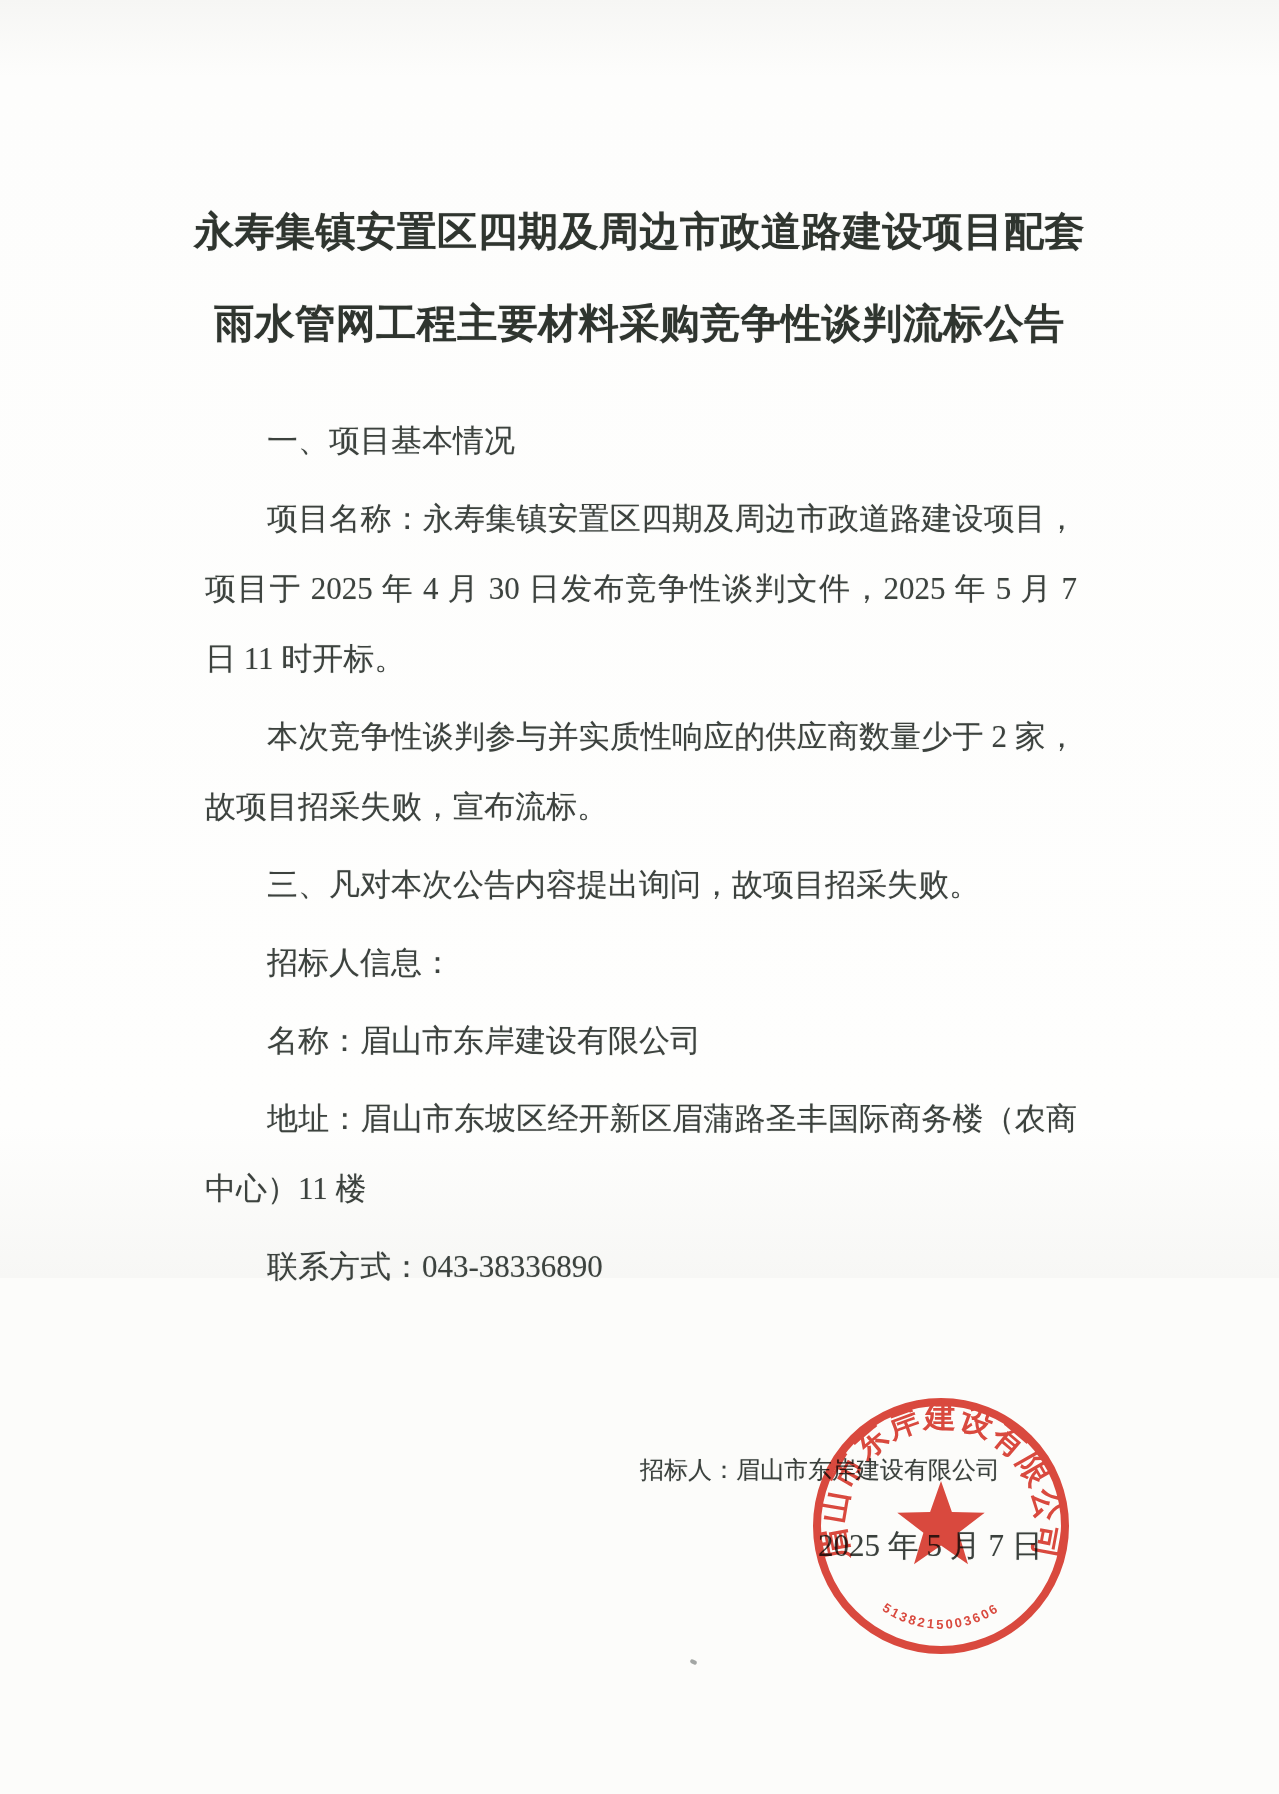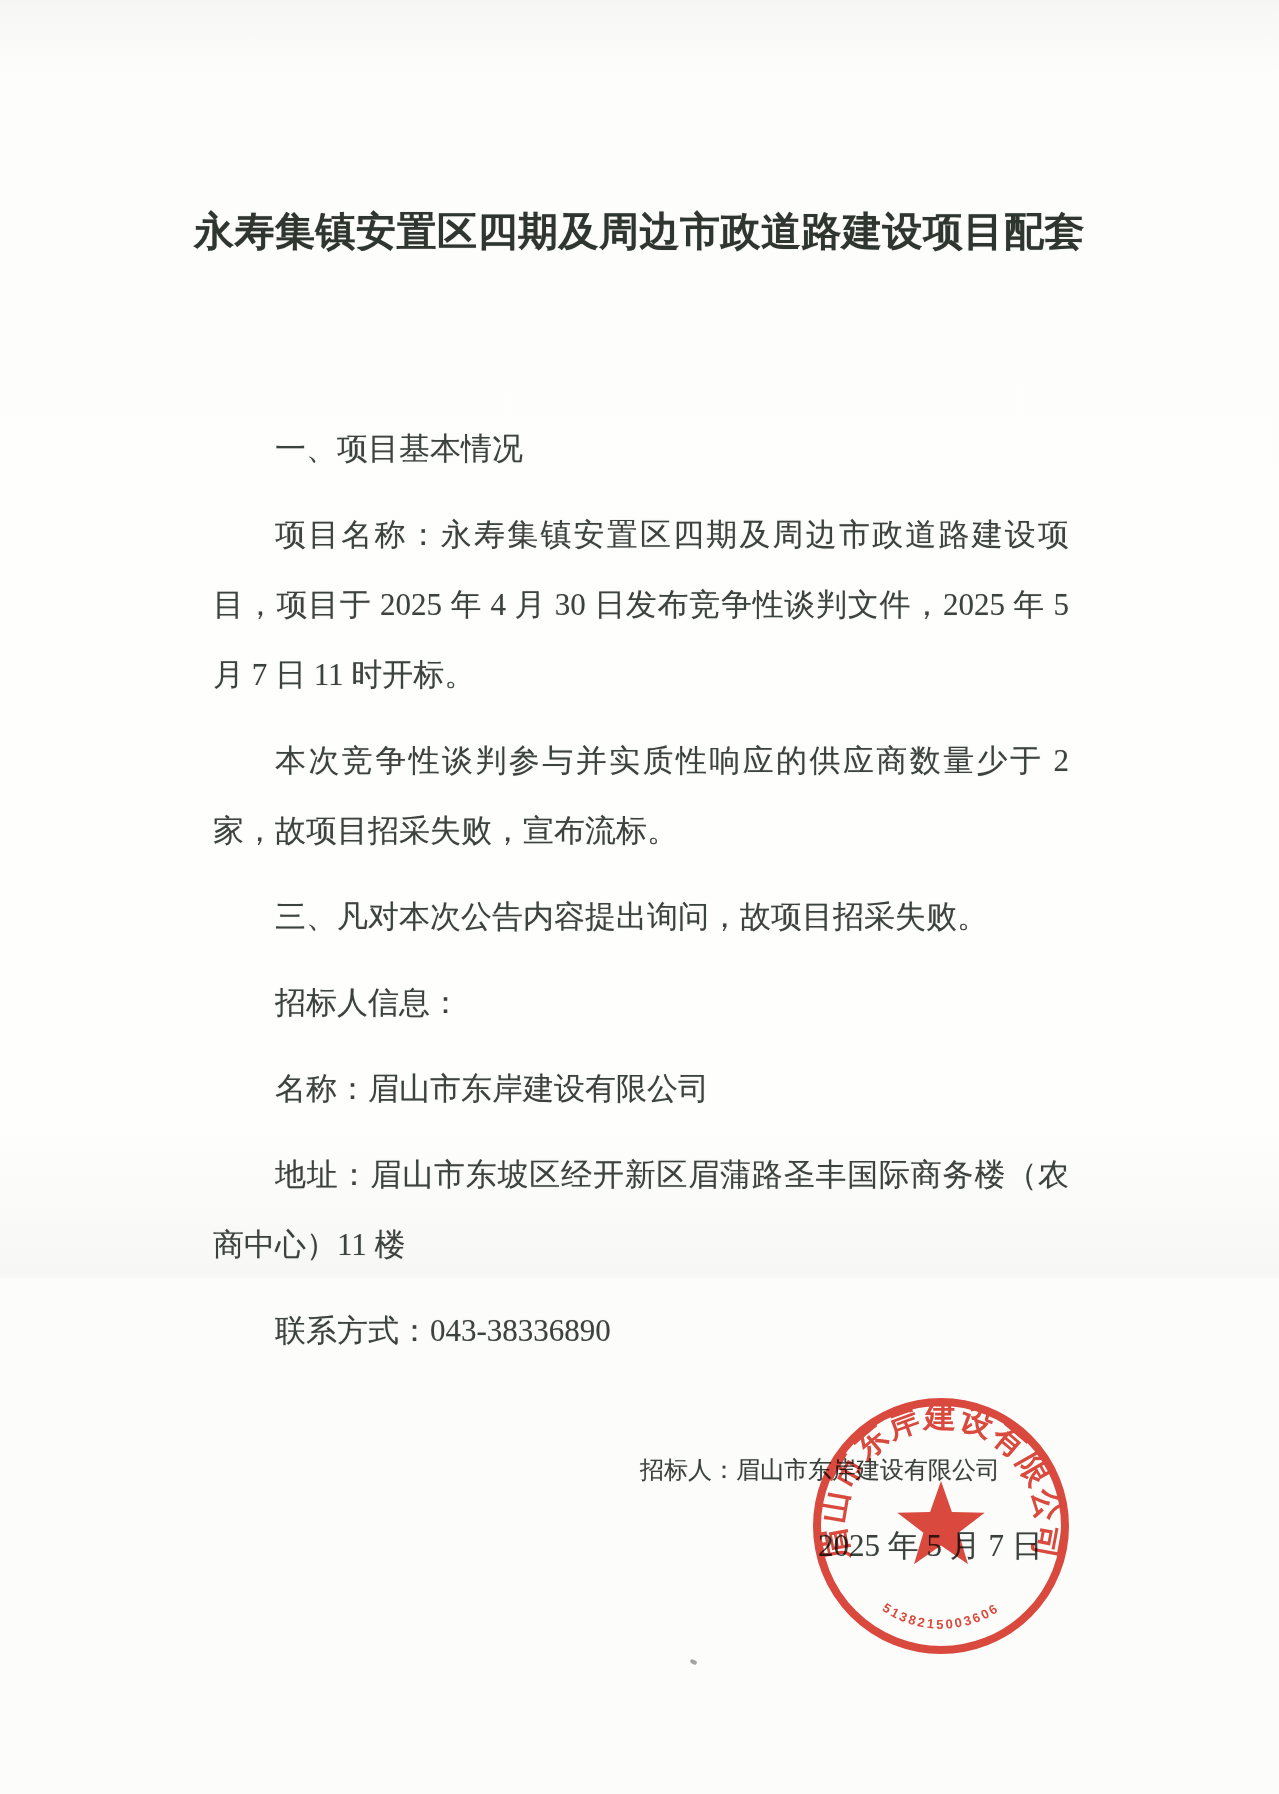--- a/index.html
+++ b/index.html
@@ -37,21 +37,21 @@
     position: absolute;
     left: 197px;
     top: 398px;
     width: 888px;
     font-size: 31px;
     line-height: 70px;
     text-align: justify;
     text-shadow: 0 0 1px rgba(60,66,62,0.3);
   }
   .doc-body p {
-    margin: 16px;
+    margin: 8px;
     padding: 0;
     text-indent: 62px;
   }
   .sig-issuer {
     position: absolute;
     left: 640px;
     top: 1448px;
     font-size: 24px;
     line-height: 44px;
     color: #3a403c;
@@ -102,20 +102,21 @@
     transform: rotate(25deg);
   }
 </style>
 </head>
 <body>
 
 <div class="page">
 
   <h1 class="title">
     <span class="tl">永寿集镇安置区四期及周边市政道路建设项目配套</span>
+    <span class="tl">雨水管网工程主要材料采购竞争性谈判流标公告</span>
   </h1>
 
   <div class="doc-body">
     <p>一、项目基本情况</p>
     <p>项目名称：永寿集镇安置区四期及周边市政道路建设项目，项目于 2025 年 4 月 30 日发布竞争性谈判文件，2025 年 5 月 7 日 11 时开标。</p>
     <p>本次竞争性谈判参与并实质性响应的供应商数量少于 2 家，故项目招采失败，宣布流标。</p>
     <p>三、凡对本次公告内容提出询问，故项目招采失败。</p>
     <p>招标人信息：</p>
     <p>名称：眉山市东岸建设有限公司</p>
     <p>地址：眉山市东坡区经开新区眉蒲路圣丰国际商务楼（农商中心）11 楼</p>

